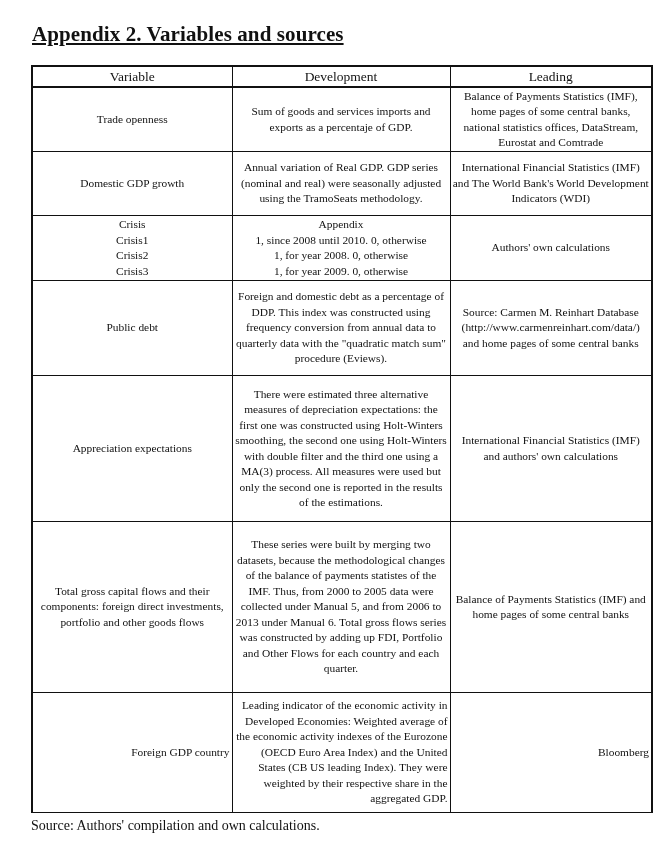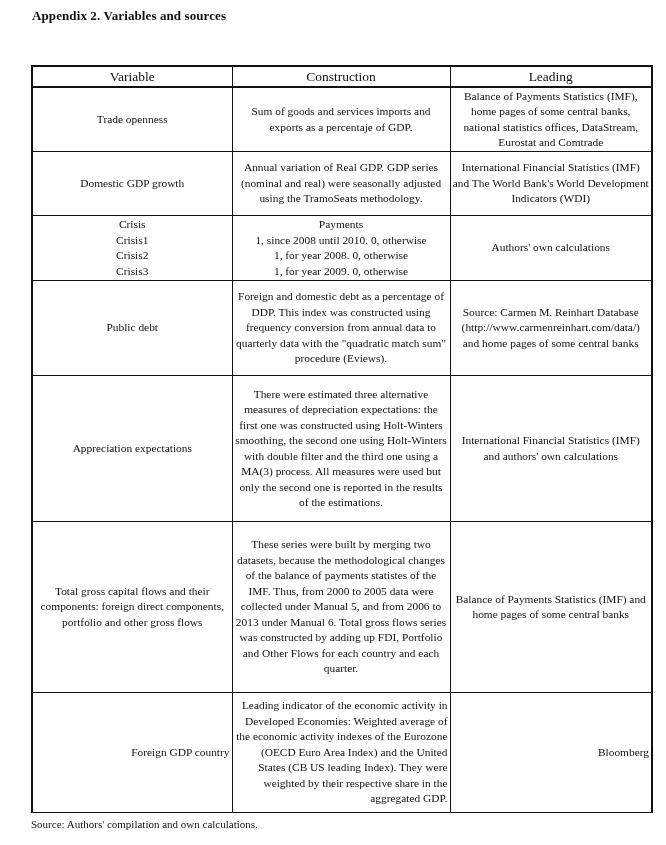--- a/index.html
+++ b/index.html
@@ -1,22 +1,22 @@
 <!DOCTYPE html>
 <html><head>
   <meta charset="utf-8">
   <style>
     html, body { margin: 0; padding: 0; background: #ffffff; }
     body {
       width: 666px; height: 845px; position: relative; overflow: hidden;
       font-family: "Liberation Serif", "DejaVu Serif", serif; color: #111;
     }
     .title {
-      position: absolute; left: 32px; top: 8px;
-      font-size: 13px; font-weight: bold; letter-spacing: 0.1px;
+      position: absolute; left: 32px; top: 22px;
+      font-size: 21px; font-weight: bold; letter-spacing: 0.1px; text-decoration: underline;
     }
     table.vars {
       position: absolute; left: 31px; top: 65px;
       width: 620px; border-collapse: collapse; table-layout: fixed;
       font-size: 11.4px; line-height: 15.5px;
     }
     table.vars th, table.vars td {
       border: 1px solid #111; text-align: center; vertical-align: middle;
       padding: 0 2px;
     }
@@ -34,38 +34,38 @@
     col.c3 { width: 202px; }
     tr.r1 td { height: 63px; }
     tr.r2 td { height: 63px; }
     tr.r3 td { height: 64px; }
     tr.r4 td { height: 94px; }
     tr.r5 td { height: 145px; }
     tr.r6 td { height: 170px; }
     tr.r7 td { height: 119px; text-align: right; }
     .note {
       position: absolute; left: 31px; top: 818px;
-      font-size: 11px;
+      font-size: 14px;
     }
   </style>
 </head>
 <body>
 
 <div class="title">Appendix 2. Variables and sources</div>
 
 <table class="vars">
   <colgroup>
       <col class="c1">
       <col class="c2">
       <col class="c3">
     </colgroup>
   <thead>
     <tr>
       <th>Variable</th>
-      <th>Construction</th>
+      <th>Development</th>
       <th>Leading</th>
     </tr>
   </thead>
   <tbody>
     <tr class="r1">
       <td class="var">Trade openness</td>
       <td class="con">Sum of goods and services imports and exports as a percentaje of GDP.</td>
       <td class="src">Balance of Payments Statistics (IMF), home pages of some central banks, national statistics offices, DataStream, Eurostat and Comtrade</td>
     </tr>
     <tr class="r2">
@@ -74,39 +74,39 @@
       <td class="src">International Financial Statistics (IMF) and The World Bank's World Development Indicators (WDI)</td>
     </tr>
     <tr class="r3">
       <td class="var">
         <span class="sub">Crisis</span>
         <span class="sub">Crisis1</span>
         <span class="sub">Crisis2</span>
         <span class="sub">Crisis3</span>
       </td>
       <td class="con">
-        <span class="line">Payments</span>
+        <span class="line">Appendix</span>
         <span class="line">1, since 2008 until 2010. 0, otherwise</span>
         <span class="line">1, for year 2008. 0, otherwise</span>
         <span class="line">1, for year 2009. 0, otherwise</span>
       </td>
       <td class="src">Authors' own calculations</td>
     </tr>
     <tr class="r4">
       <td class="var">Public debt</td>
       <td class="con">Foreign and domestic debt as a percentage of DDP. This index was constructed using frequency conversion from annual data to quarterly data with the "quadratic match sum" procedure (Eviews).</td>
       <td class="src">Source: Carmen M. Reinhart Database (http://www.carmenreinhart.com/data/) and home pages of some central banks</td>
     </tr>
     <tr class="r5">
       <td class="var">Appreciation expectations</td>
       <td class="con">There were estimated three alternative measures of depreciation expectations: the first one was constructed using Holt-Winters smoothing, the second one using Holt-Winters with double filter and the third one using a MA(3) process. All measures were used but only the second one is reported in the results of the estimations.</td>
       <td class="src">International Financial Statistics (IMF) and authors' own calculations</td>
     </tr>
     <tr class="r6">
-      <td class="var">Total gross capital flows and their components: foreign direct components, portfolio and other gross flows</td>
+      <td class="var">Total gross capital flows and their components: foreign direct investments, portfolio and other goods flows</td>
       <td class="con">These series were built by merging two datasets, because the methodological changes of the balance of payments statistes of the IMF. Thus, from 2000 to 2005 data were collected under Manual 5, and from 2006 to 2013 under Manual 6. Total gross flows series was constructed by adding up FDI, Portfolio and Other Flows for each country and each quarter.</td>
       <td class="src">Balance of Payments Statistics (IMF) and home pages of some central banks</td>
     </tr>
     <tr class="r7">
       <td class="var">Foreign GDP country</td>
       <td class="con">Leading indicator of the economic activity in Developed Economies: Weighted average of the economic activity indexes of the Eurozone (OECD Euro Area Index) and the United States (CB US leading Index). They were weighted by their respective share in the aggregated GDP.</td>
       <td class="src">Bloomberg</td>
     </tr>
   </tbody>
 </table>

